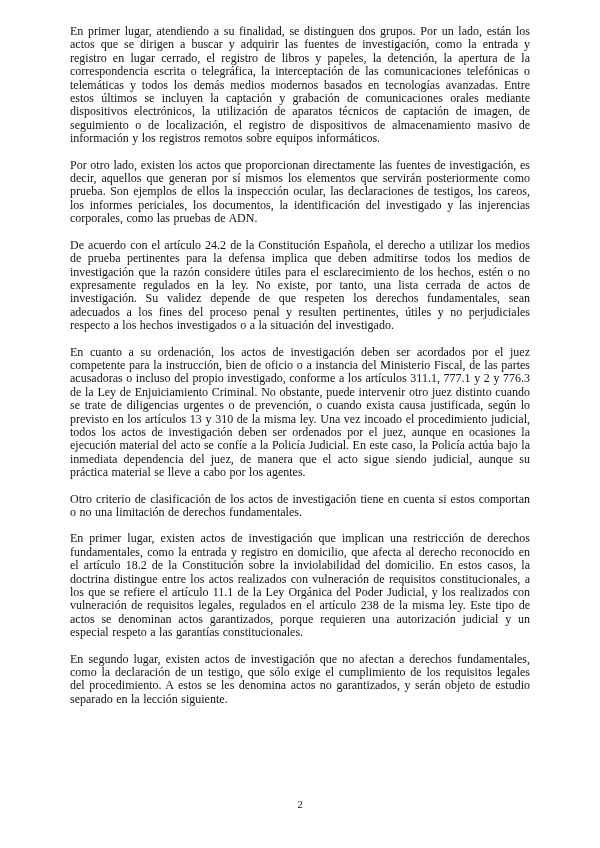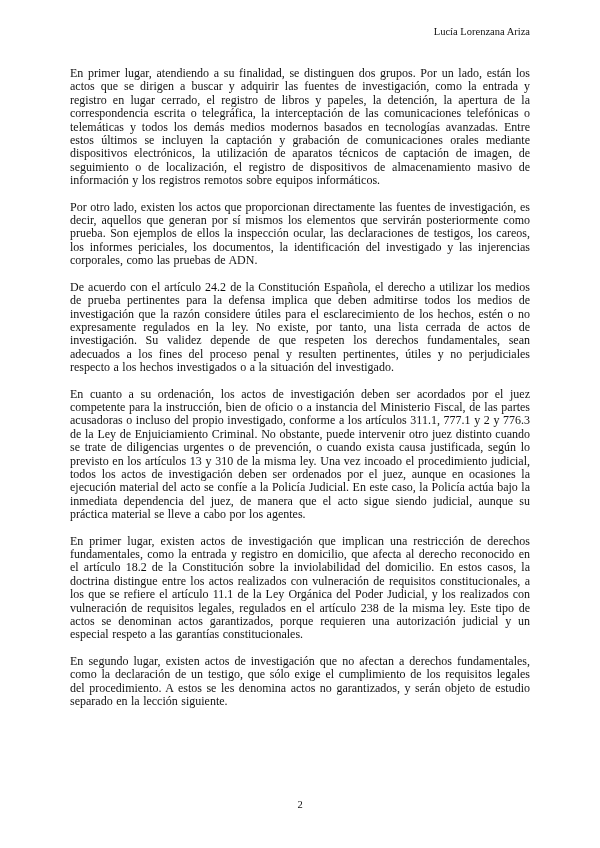--- a/index.html
+++ b/index.html
@@ -44,26 +44,26 @@
     text-align: center;
     font-size: 10.5px;
     color: #111111;
   }
 </style>
 </head>
 <body>
 
 <div class="page">
 
-  <div class="page-header">Lucía Lorenzana Ariza</div>
 
   <div class="content">
     <p>En primer lugar, atendiendo a su finalidad, se distinguen dos grupos. Por un lado, están los actos que se dirigen a buscar y adquirir las fuentes de investigación, como la entrada y registro en lugar cerrado, el registro de libros y papeles, la detención, la apertura de la correspondencia escrita o telegráfica, la interceptación de las comunicaciones telefónicas o telemáticas y todos los demás medios modernos basados en tecnologías avanzadas. Entre estos últimos se incluyen la captación y grabación de comunicaciones orales mediante dispositivos electrónicos, la utilización de aparatos técnicos de captación de imagen, de seguimiento o de localización, el registro de dispositivos de almacenamiento masivo de información y los registros remotos sobre equipos informáticos.</p>
     <p>Por otro lado, existen los actos que proporcionan directamente las fuentes de investigación, es decir, aquellos que generan por sí mismos los elementos que servirán posteriormente como prueba. Son ejemplos de ellos la inspección ocular, las declaraciones de testigos, los careos, los informes periciales, los documentos, la identificación del investigado y las injerencias corporales, como las pruebas de ADN.</p>
     <p>De acuerdo con el artículo 24.2 de la Constitución Española, el derecho a utilizar los medios de prueba pertinentes para la defensa implica que deben admitirse todos los medios de investigación que la razón considere útiles para el esclarecimiento de los hechos, estén o no expresamente regulados en la ley. No existe, por tanto, una lista cerrada de actos de investigación. Su validez depende de que respeten los derechos fundamentales, sean adecuados a los fines del proceso penal y resulten pertinentes, útiles y no perjudiciales respecto a los hechos investigados o a la situación del investigado.</p>
     <p>En cuanto a su ordenación, los actos de investigación deben ser acordados por el juez competente para la instrucción, bien de oficio o a instancia del Ministerio Fiscal, de las partes acusadoras o incluso del propio investigado, conforme a los artículos 311.1, 777.1 y 2 y 776.3 de la Ley de Enjuiciamiento Criminal. No obstante, puede intervenir otro juez distinto cuando se trate de diligencias urgentes o de prevención, o cuando exista causa justificada, según lo previsto en los artículos 13 y 310 de la misma ley. Una vez incoado el procedimiento judicial, todos los actos de investigación deben ser ordenados por el juez, aunque en ocasiones la ejecución material del acto se confíe a la Policía Judicial. En este caso, la Policía actúa bajo la inmediata dependencia del juez, de manera que el acto sigue siendo judicial, aunque su práctica material se lleve a cabo por los agentes.</p>
+    <p>Otro criterio de clasificación de los actos de investigación tiene en cuenta si estos comportan o no una limitación de derechos fundamentales.</p>
     <p>En primer lugar, existen actos de investigación que implican una restricción de derechos fundamentales, como la entrada y registro en domicilio, que afecta al derecho reconocido en el artículo 18.2 de la Constitución sobre la inviolabilidad del domicilio. En estos casos, la doctrina distingue entre los actos realizados con vulneración de requisitos constitucionales, a los que se refiere el artículo 11.1 de la Ley Orgánica del Poder Judicial, y los realizados con vulneración de requisitos legales, regulados en el artículo 238 de la misma ley. Este tipo de actos se denominan actos garantizados, porque requieren una autorización judicial y un especial respeto a las garantías constitucionales.</p>
     <p>En segundo lugar, existen actos de investigación que no afectan a derechos fundamentales, como la declaración de un testigo, que sólo exige el cumplimiento de los requisitos legales del procedimiento. A estos se les denomina actos no garantizados, y serán objeto de estudio separado en la lección siguiente.</p>
   </div>
 
   <div class="page-number">2</div>
 
 </div>
 
 </body></html>

